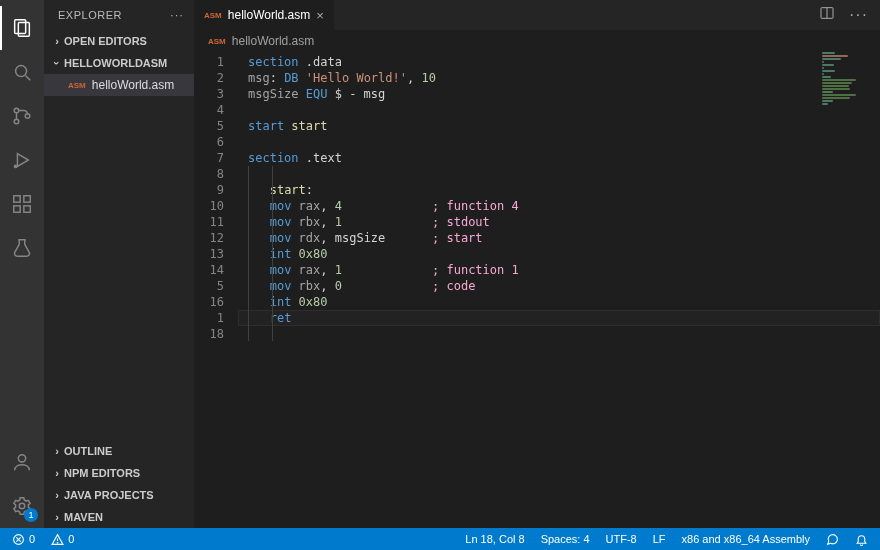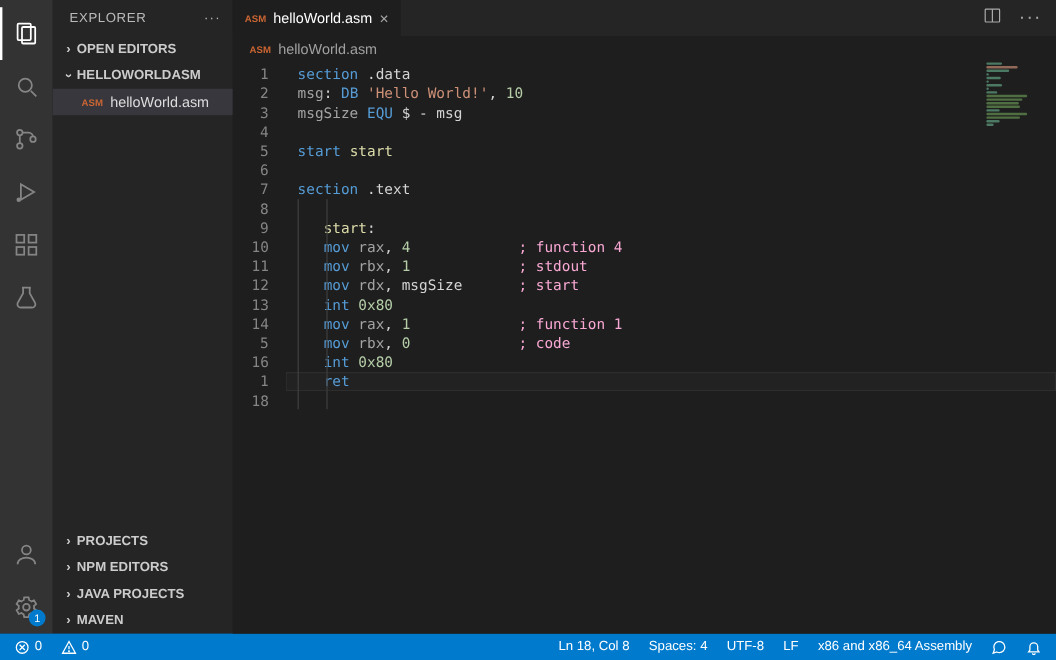--- a/index.html
+++ b/index.html
@@ -134,21 +134,21 @@
         <span class="chev" style="transform:rotate(90deg)">›</span>
         <span>HELLOWORLDASM</span>
       </div>
       <div class="file-row">
         <span class="lang">ASM</span>
         <span>helloWorld.asm</span>
       </div>
       <div class="sb-bottom">
         <div class="sb-section">
             <span class="chev">›</span>
-            <span>PROJECTS</span>
+            <span>OUTLINE</span>
           </div>
         <div class="sb-section">
             <span class="chev">›</span>
             <span>NPM EDITORS</span>
           </div>
         <div class="sb-section">
             <span class="chev">›</span>
             <span>JAVA PROJECTS</span>
           </div>
         <div class="sb-section">

